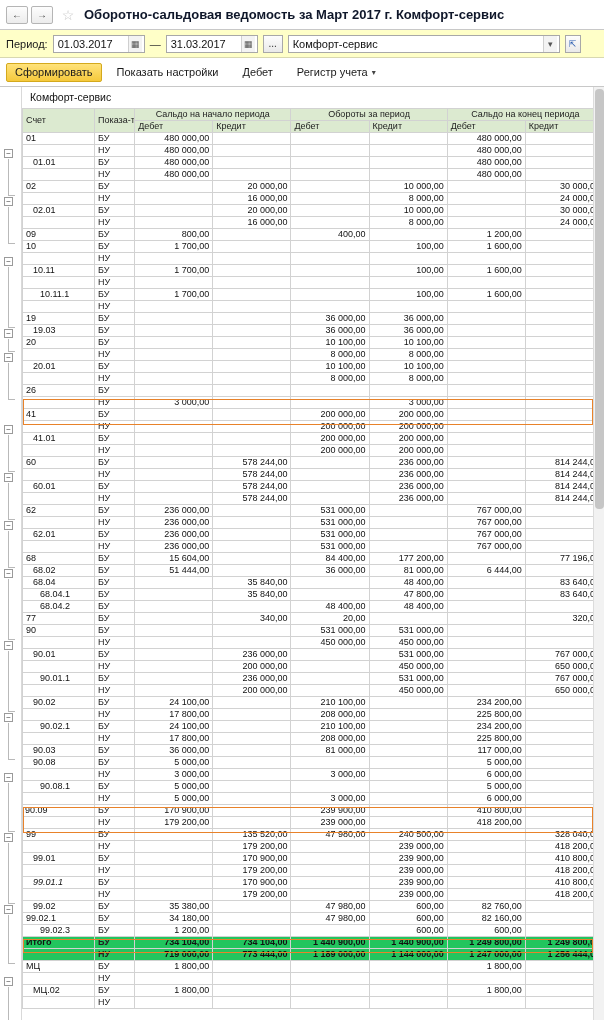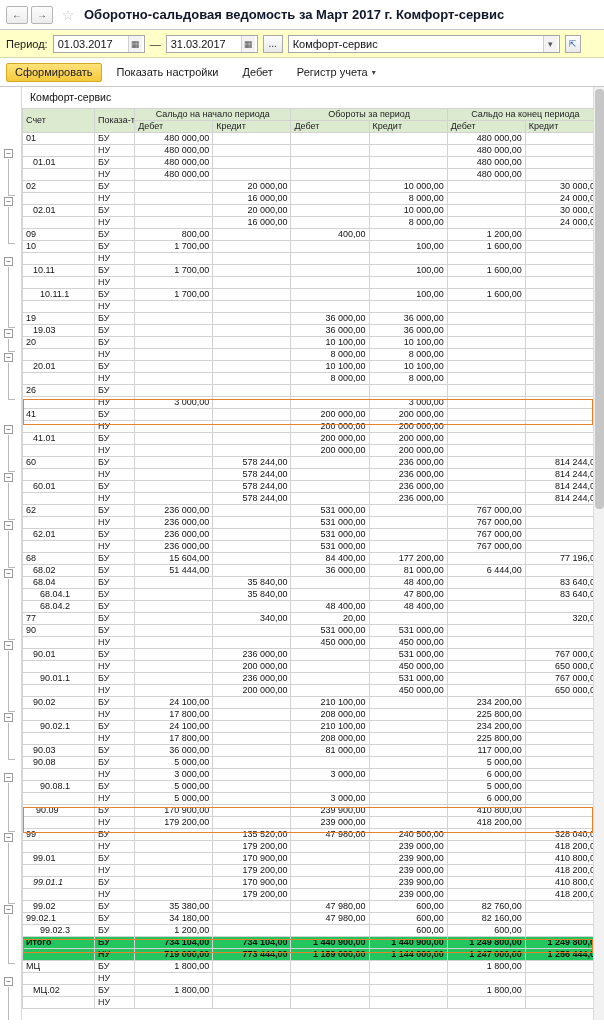--- a/index.html
+++ b/index.html
@@ -901,21 +901,21 @@
               <td class="acc"></td>
               <td class="ind">НУ</td>
               <td class="num">5 000,00</td>
               <td class="num"></td>
               <td class="num">3 000,00</td>
               <td class="num"></td>
               <td class="num">6 000,00</td>
               <td class="num"></td>
             </tr>
             <tr>
-              <td class="acc" style="padding-left: 13px;">90.09</td>
+              <td class="acc" style="padding-left: 2px;">90.09</td>
               <td class="ind">БУ</td>
               <td class="num">170 900,00</td>
               <td class="num"></td>
               <td class="num">239 900,00</td>
               <td class="num"></td>
               <td class="num">410 800,00</td>
               <td class="num"></td>
             </tr>
             <tr>
               <td class="acc"></td>

